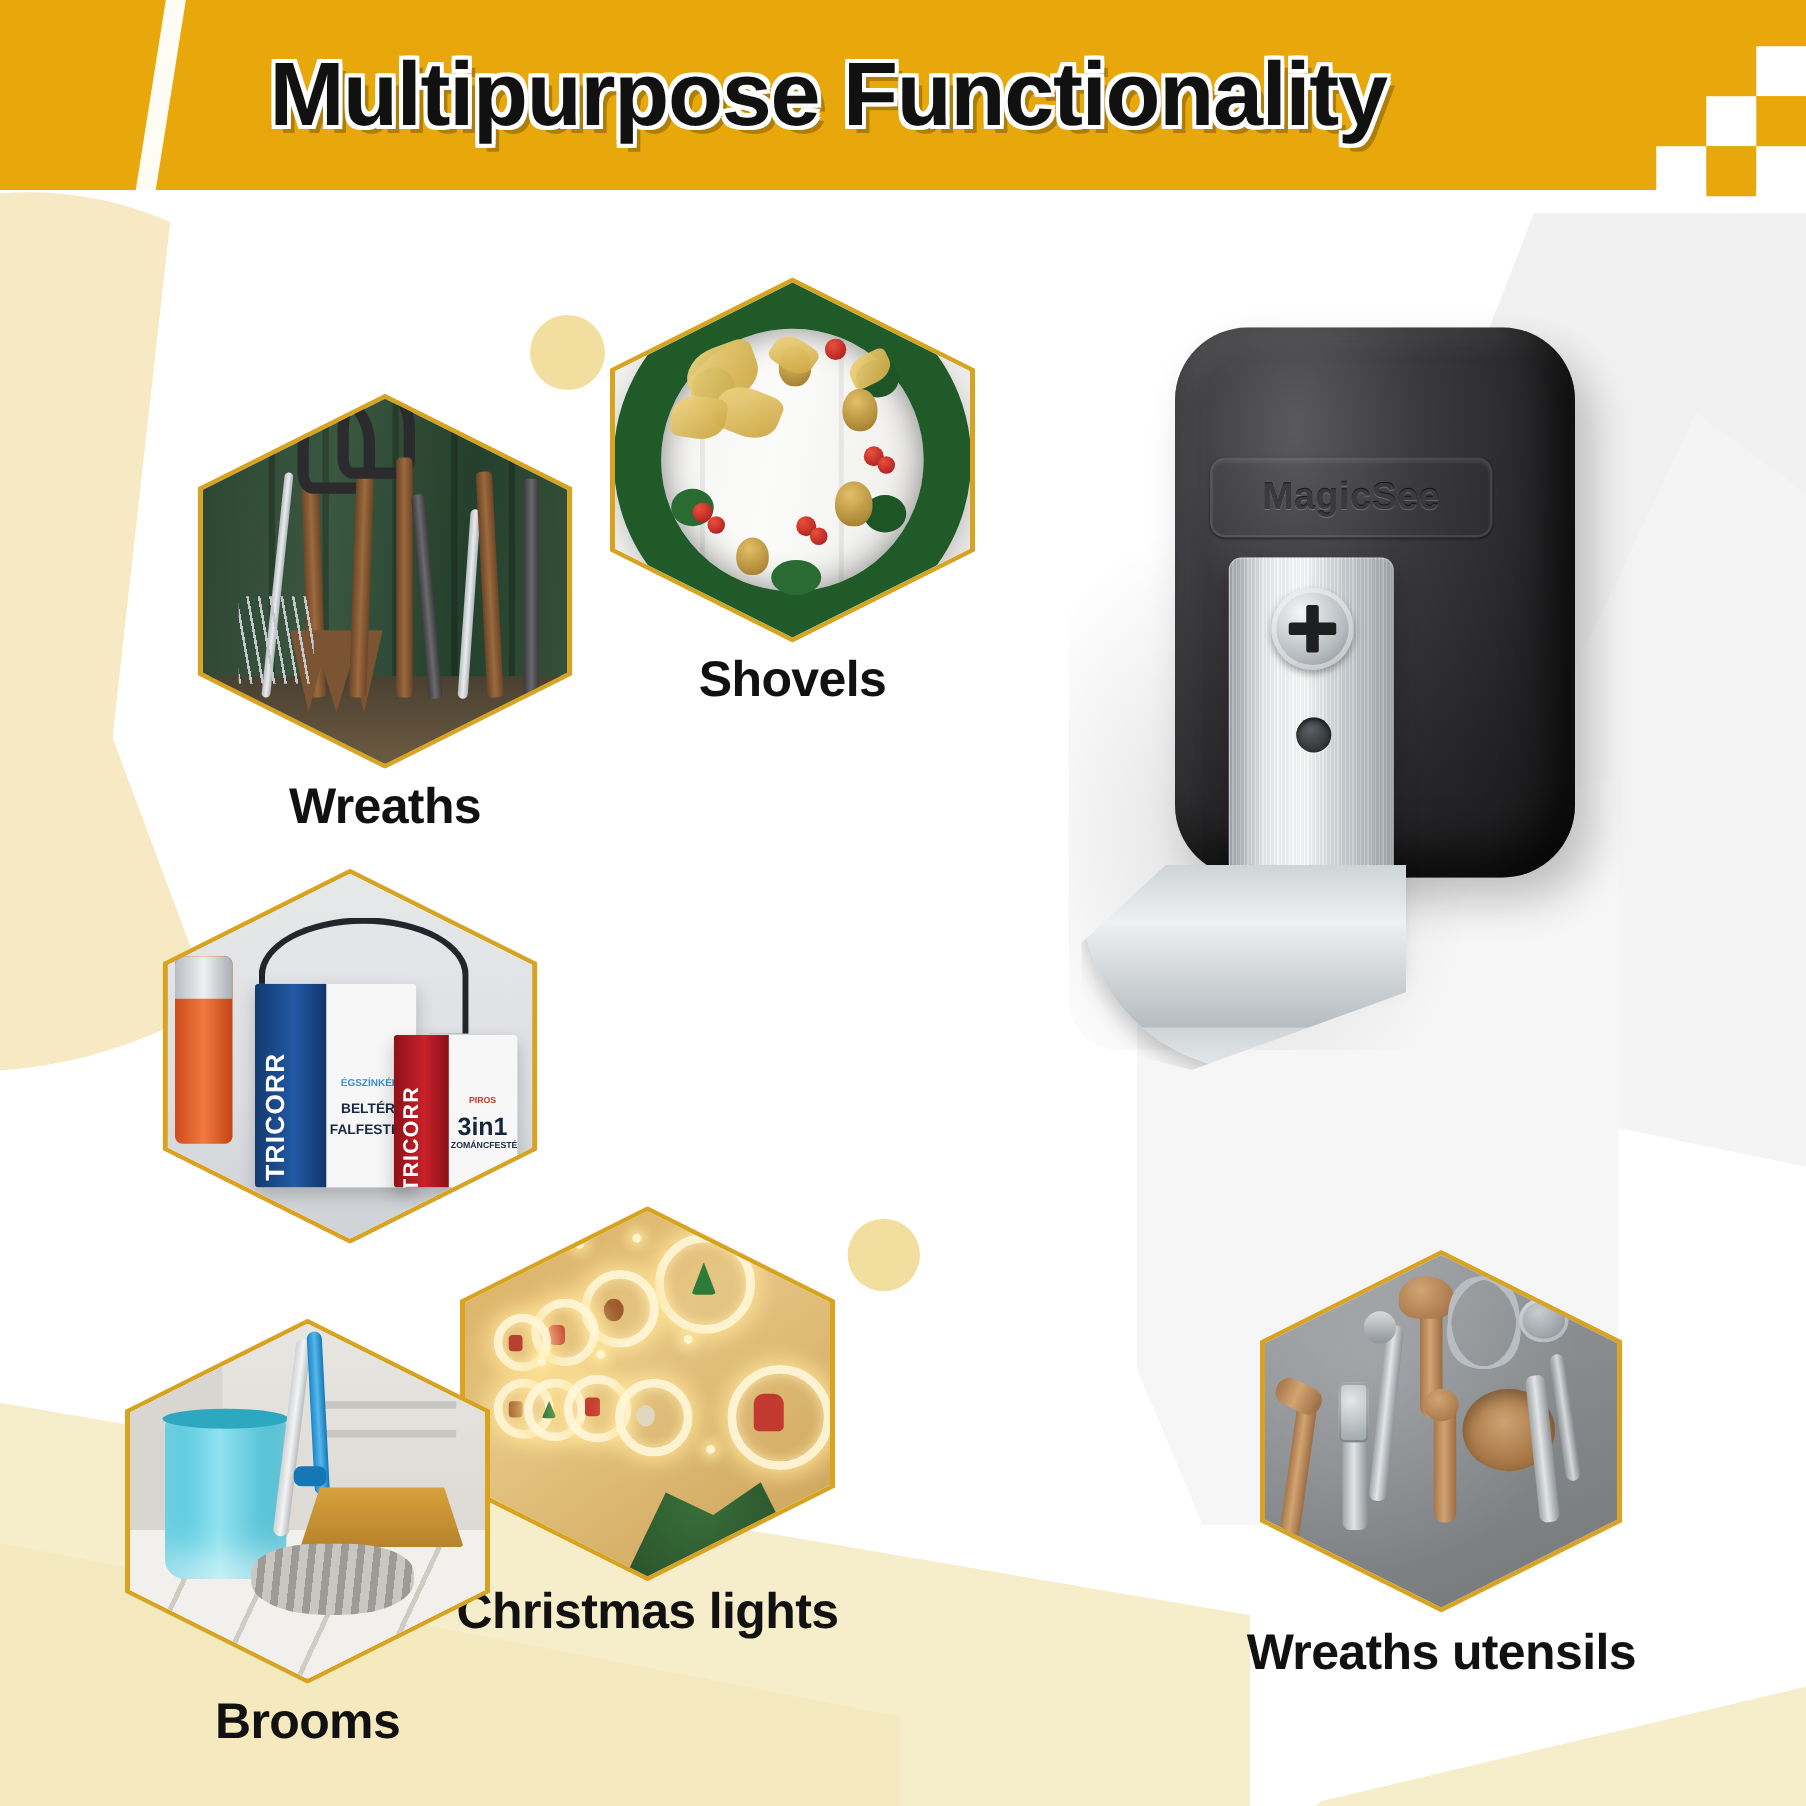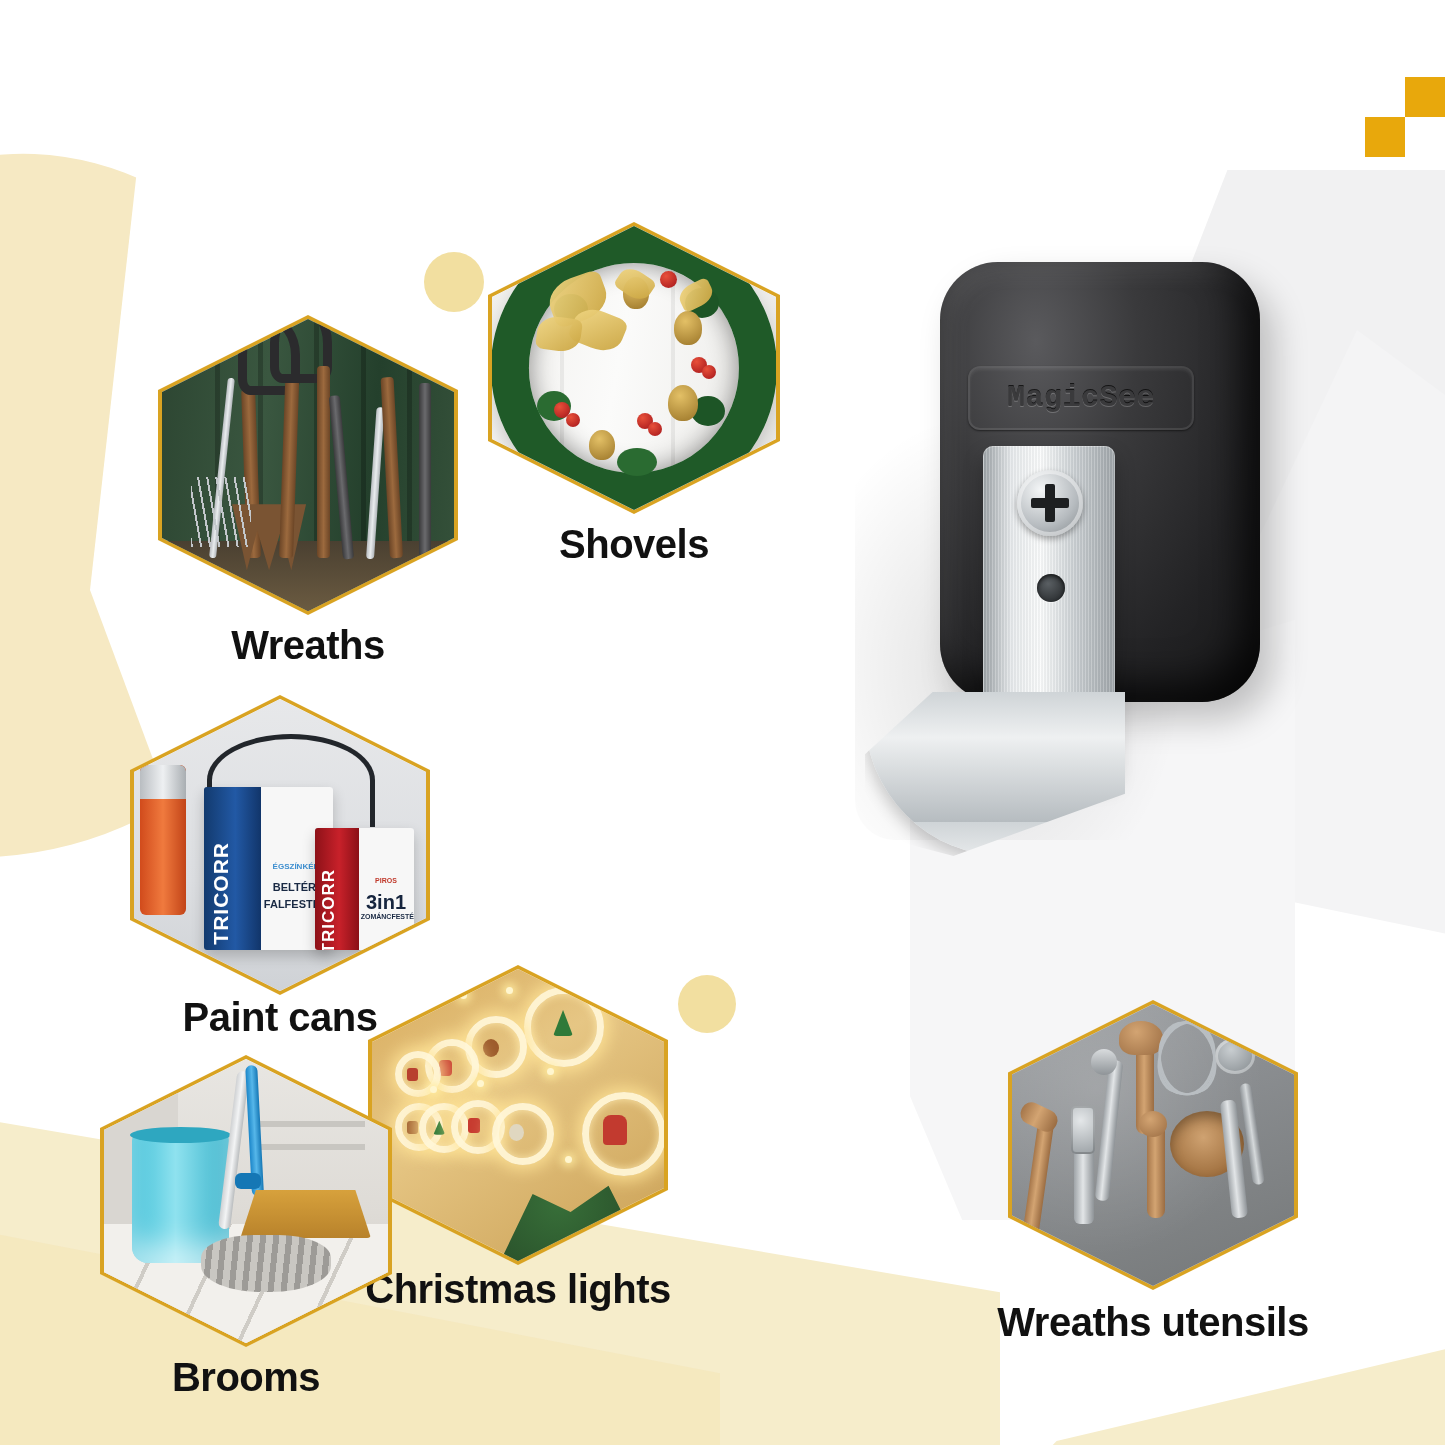--- a/index.html
+++ b/index.html
@@ -235,41 +235,45 @@
     <div class="bg-grayslash-c"></div>
     <div class="bg-cream-left"></div>
     <div class="bg-whiteswoosh"></div>
     <div class="bg-cream-bottom"></div>
     <div class="bg-cream-bottom2"></div>
     <div class="bg-cream-right"></div>
     <div class="dot dot-a"></div>
     <div class="dot dot-b"></div>
   </div>
 
+  <div class="header">
+    <div class="header-slash"></div>
+    <div class="header-title">Multipurpose Functionality</div>
+  </div>
   <div class="checker">
     <i class="ck-w" style="left:75px;top:37px;width:40px;height:40px;"></i>
     <i class="ck-g" style="left:75px;top:77px;width:40px;height:40px;"></i>
     <i class="ck-w" style="left:35px;top:77px;width:40px;height:40px;"></i>
     <i class="ck-g" style="left:35px;top:117px;width:40px;height:40px;"></i>
     <i class="ck-w" style="left:-5px;top:117px;width:40px;height:40px;"></i>
     <i class="ck-w" style="left:75px;top:117px;width:40px;height:40px;"></i>
 
   </div>
 
   <div style="position:absolute;left:845px;top:250px;width:470px;height:680px;">
 
     <div style="position:absolute;left:10px;top:160px;width:330px;height:430px;border-radius:40px;
                 background:radial-gradient(ellipse at 40% 60%,rgba(0,0,0,.12),transparent 70%);"></div>
 
     <div style="position:absolute;left:95px;top:12px;width:320px;height:440px;border-radius:58px;
                 background:
                   radial-gradient(ellipse at 30% 18%,#5a5a5d 0%,#3a3a3c 32%,#232325 70%,#161617 100%);
                 box-shadow:inset -16px -18px 38px rgba(0,0,0,.75),
                            inset 10px 10px 22px rgba(255,255,255,.10),
-                           14px 18px 34px rgba(0,0,0,.22);font-family:Liberation Mono, monospace;">
+                           14px 18px 34px rgba(0,0,0,.22);">
 
       <div style="position:absolute;left:28px;top:104px;width:222px;height:60px;border-radius:12px;
                   border:2px solid rgba(255,255,255,.10);
                   box-shadow:inset 0 2px 3px rgba(255,255,255,.08), 0 1px 2px rgba(0,0,0,.5);
                   display:flex;align-items:center;justify-content:center;">
         <span style="font-size:30px;font-weight:bold;letter-spacing:.5px;
                      color:#3a3a3c;
                      text-shadow:0 1px 0 rgba(255,255,255,.22), 0 -1px 0 rgba(0,0,0,.7);">MagicSee</span>
       </div>
     </div>
@@ -388,21 +392,20 @@
             <div class="white"></div>
             <div class="band" style="background:linear-gradient(90deg,#8d1118,#c8212a 55%,#8b1017);"></div>
             <div class="brand" style="font-size:17px;">TRICORR</div>
             <div class="txt" style="top:40%;font-size:7px;color:#c0392b;">PIROS</div>
             <div class="txt" style="top:52%;font-size:20px;color:#16253e;">3in1</div>
             <div class="txt" style="top:70%;font-size:7px;">ZOMÁNCFESTÉK</div>
           </div>
         </div>
       </div>
     </div>
-    <div class="hex-label" style="top:300px;">Paint cans</div>
   </div>
 
 
   <div class="hex-card" style="left:368px;top:965px;width:300px;height:300px;">
     <div class="hex">
       <div class="hex-inner">
         <div class="scene sc-xmas">
           <div class="ring" style="left:52%;top:6%;width:66px;height:66px;"></div>
           <div class="figure" style="left:62%;top:14%;width:20px;height:26px;background:#2f7a39;
                clip-path:polygon(50% 0,100% 100%,0 100%);"></div>

